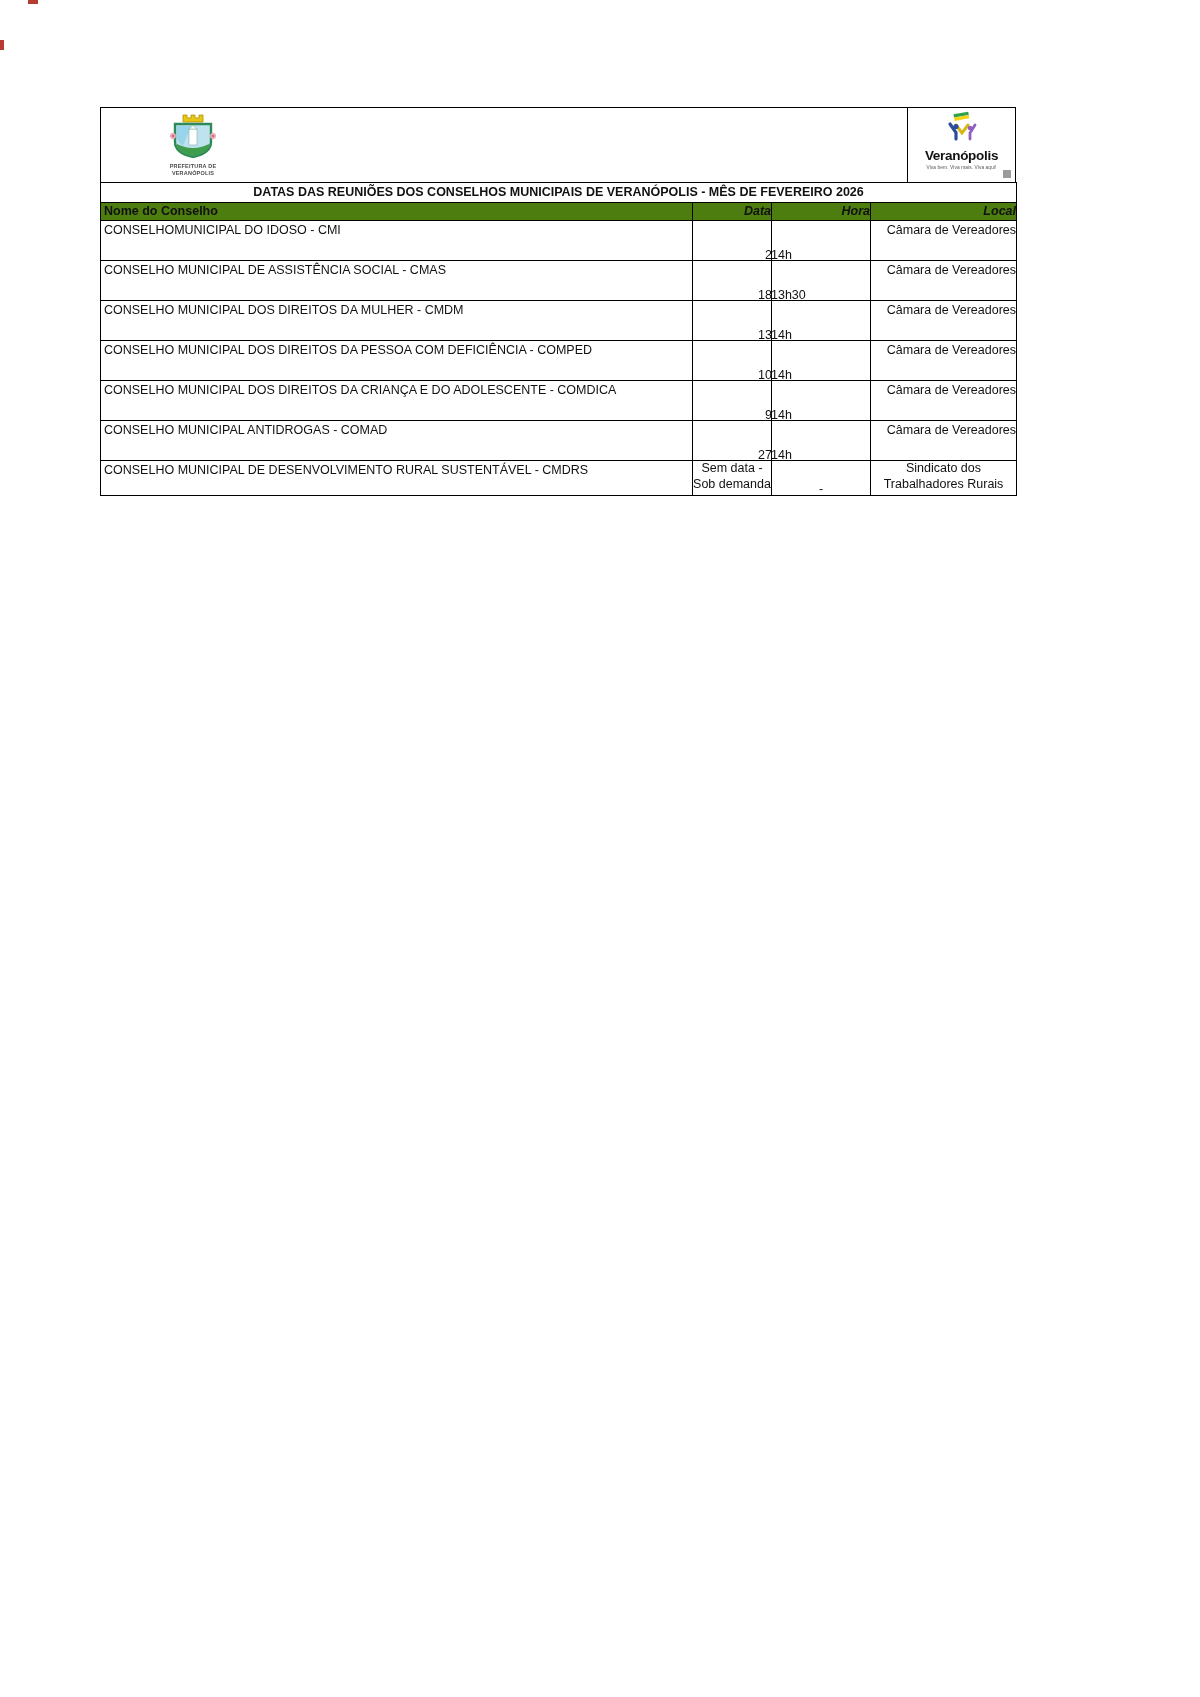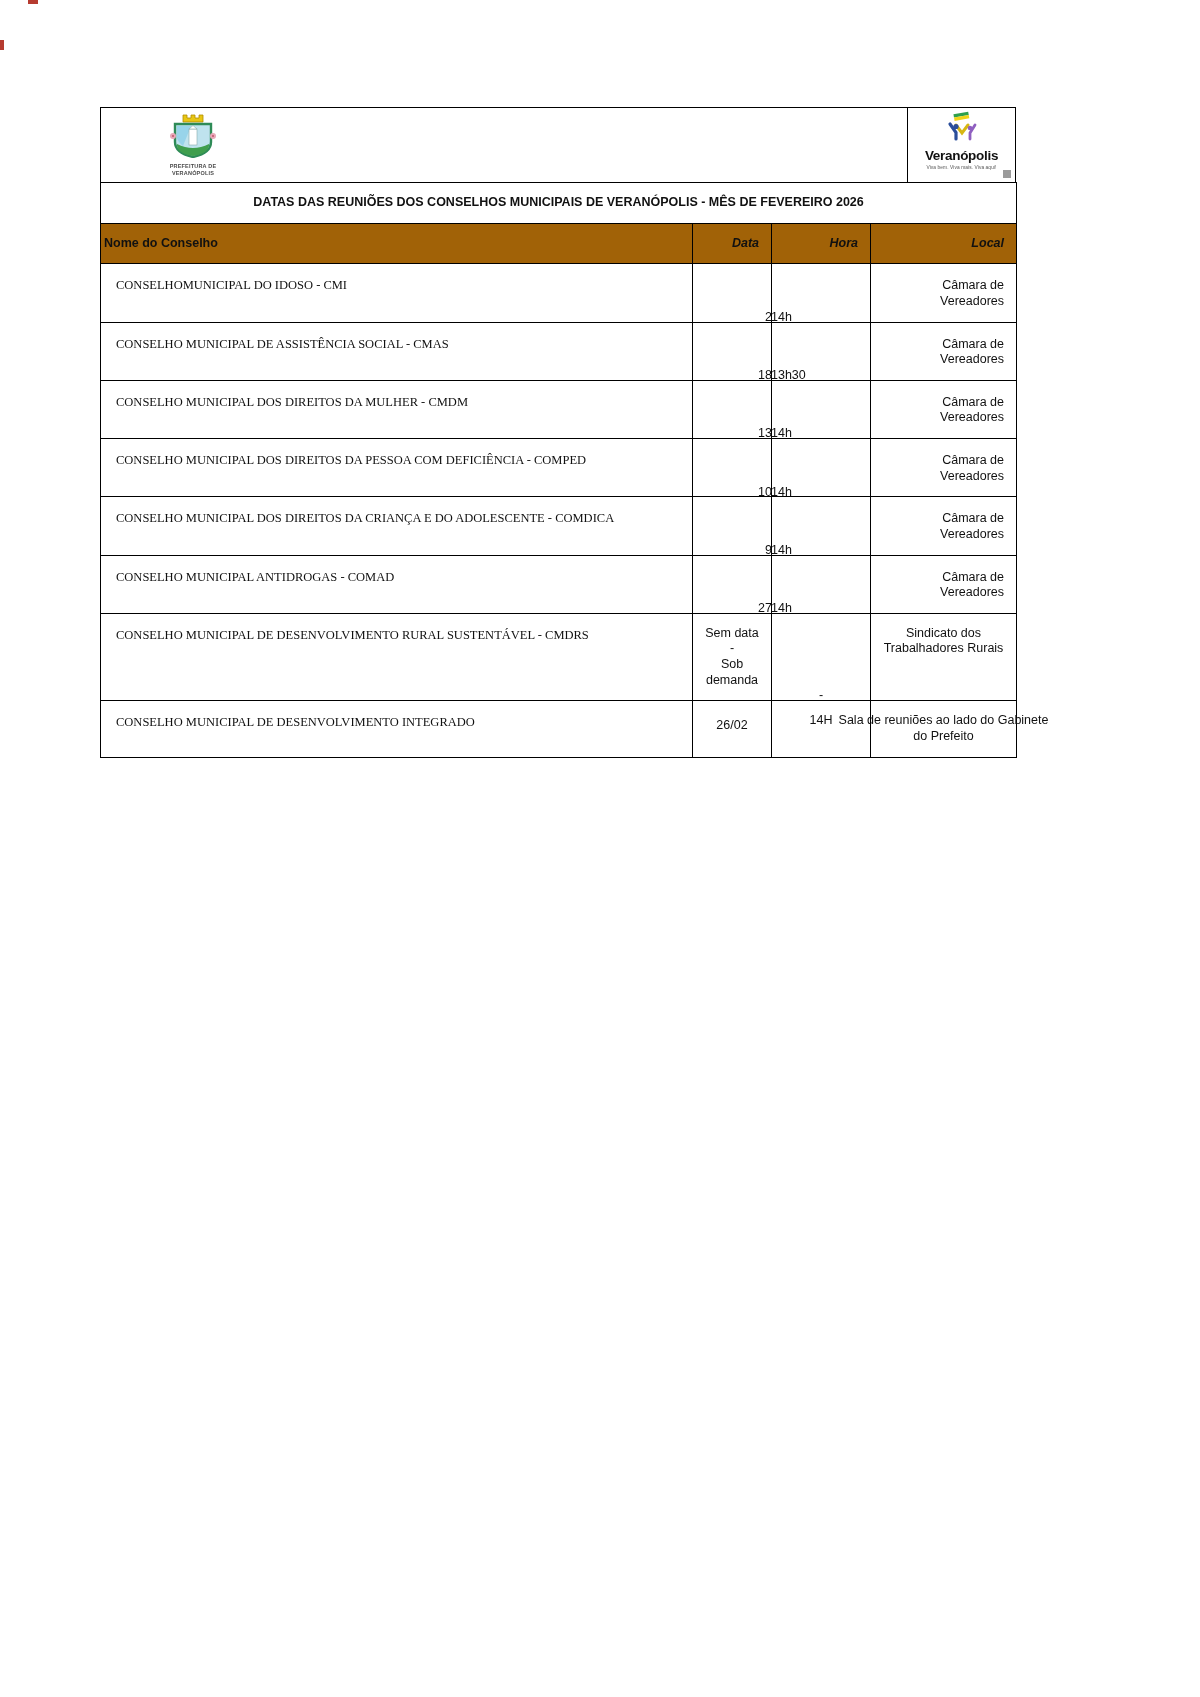--- a/index.html
+++ b/index.html
@@ -48,32 +48,32 @@
     border-collapse: collapse; table-layout: fixed;
   }
   .main-table col.c-nome { width: 592px; }
   .main-table col.c-data { width: 79px; }
   .main-table col.c-hora { width: 99px; }
   .main-table col.c-local { width: 146px; }
 
   .main-table th, .main-table td {
     border: 1px solid #000;
     font-size: 12.5px; line-height: 1.25;
-    vertical-align: top; padding: 12px; position: relative;
+    vertical-align: top; padding: 0; position: relative;
     overflow: visible;
   }
   tr.title-row th { height: 20px; font-weight: bold; text-align: center; background: #fff; vertical-align: middle; font-size: 12.5px; }
-  tr.head-row th { height: 36px; background: #a16207; font-weight: bold; vertical-align: middle; }
+  tr.head-row th { height: 18px; background: #4d7c0f; font-weight: bold; vertical-align: middle; }
   tr.head-row th.h-nome { text-align: left; padding-left: 3px; }
   tr.head-row th.h-mid  { text-align: right; font-style: italic; }
 
   tbody tr { height: 40px; }
   tbody tr.short { height: 35px; }
 
-  .name-text { padding: 2px 2px 0 3px; text-align: left; font-family: Liberation Serif, serif; }
+  .name-text { padding: 2px 2px 0 3px; text-align: left; }
 
   
   .flush-br { position: absolute; right: -1px; bottom: -4px; white-space: nowrap; }   
   .flush-bl { position: absolute; left: -1px; bottom: -4px; white-space: nowrap; }    
   .center-bottom { position: absolute; left: 0; right: 0; bottom: -3px; text-align: center; }
   .center-top { text-align: center; padding-top: 5px; }
   .center-lines { display: flex; align-items: center; justify-content: center; height: 100%; text-align: center; white-space: pre-line; }
   .center-lines-pre { display: flex; align-items: center; justify-content: center; height: 100%; text-align: center; white-space: pre; }
   .local-top { text-align: right; padding-top: 2px; }
   .nowrap-top { display: flex; justify-content: center; padding-top: 2px; white-space: pre; }
@@ -254,31 +254,16 @@
 Sob demanda</div>
           </td>
           <td>
             <div class="center-bottom">-</div>
           </td>
           <td>
             <div class="center-lines">Sindicato dos
 Trabalhadores Rurais</div>
           </td>
         </tr>
-        <tr>
-          <td>
-            <div class="name-text">CONSELHO MUNICIPAL DE DESENVOLVIMENTO INTEGRADO</div>
-          </td>
-          <td>
-            <div class="center-top">26/02</div>
-          </td>
-          <td>
-            <div class="center-lines">14H</div>
-          </td>
-          <td>
-            <div class="center-lines-pre">Sala de reuniões ao lado do Gabinete
-do Prefeito</div>
-          </td>
-        </tr>
       </tbody>
   </table>
 
 </div>
 
 </body></html>

